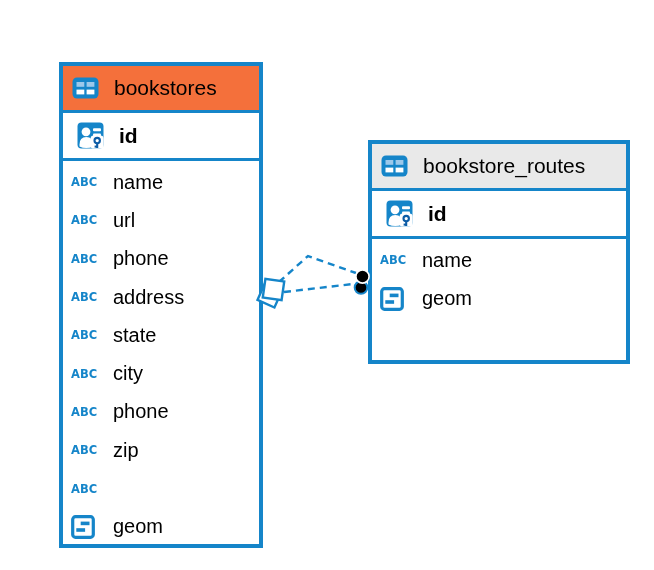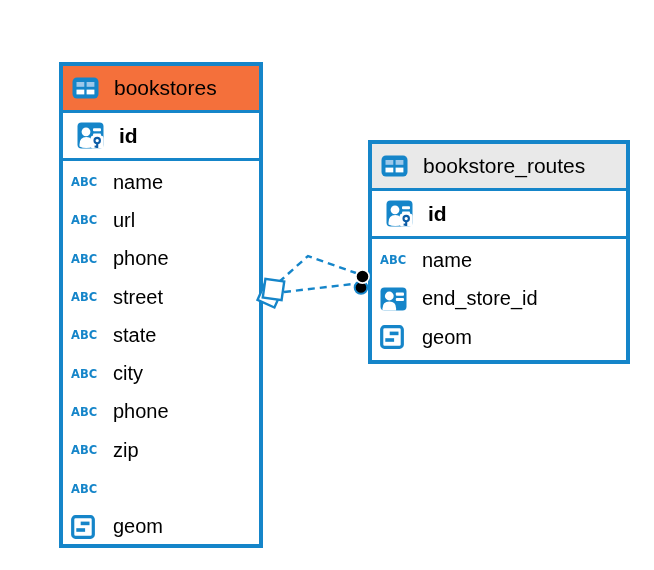--- a/index.html
+++ b/index.html
@@ -97,21 +97,21 @@
       <div class="row">
         <span class="ico">
             <span class="abc">ABC</span>
           </span>
         <span>phone</span>
       </div>
       <div class="row">
         <span class="ico">
             <span class="abc">ABC</span>
           </span>
-        <span>street</span>
+        <span>address</span>
       </div>
       <div class="row">
         <span class="ico">
             <span class="abc">ABC</span>
           </span>
         <span>state</span>
       </div>
       <div class="row">
         <span class="ico">
             <span class="abc">ABC</span>
@@ -176,32 +176,20 @@
         </svg>
       </span>
       <span>id</span>
     </div>
     <div class="cols">
       <div class="row">
         <span class="ico">
             <span class="abc">ABC</span>
           </span>
         <span>name</span>
-      </div>
-      <div class="row">
-        <span class="ico">
-          <svg width="27" height="24" viewBox="0 0 27 24">
-            <rect x="0.5" y="0.5" width="26" height="23" rx="4" class="fill-blue"></rect>
-            <circle cx="9.3" cy="9" r="4.4" fill="#ffffff"></circle>
-            <path d="M2.5 21.5 q0 -7 6.8 -7 q6.8 0 6.8 7 l0 2 l-13.6 0 z" fill="#ffffff"></path>
-            <rect x="15.8" y="5.6" width="8.2" height="3.1" rx="1" fill="#ffffff"></rect>
-            <rect x="15.8" y="11" width="8.2" height="3.1" rx="1" fill="#ffffff"></rect>
-          </svg>
-        </span>
-        <span>end_store_id</span>
       </div>
       <div class="row">
         <span class="ico">
           <svg width="24" height="24" viewBox="0 0 24 24">
             <rect x="1.7" y="1.7" width="20.6" height="20.6" rx="2.8" class="stroke-blue" stroke-width="3.2"></rect>
             <rect x="9.7" y="6.6" width="8.8" height="3.6" class="fill-blue"></rect>
             <rect x="5.3" y="13.2" width="8.8" height="3.6" class="fill-blue"></rect>
           </svg>
         </span>
         <span>geom</span>

